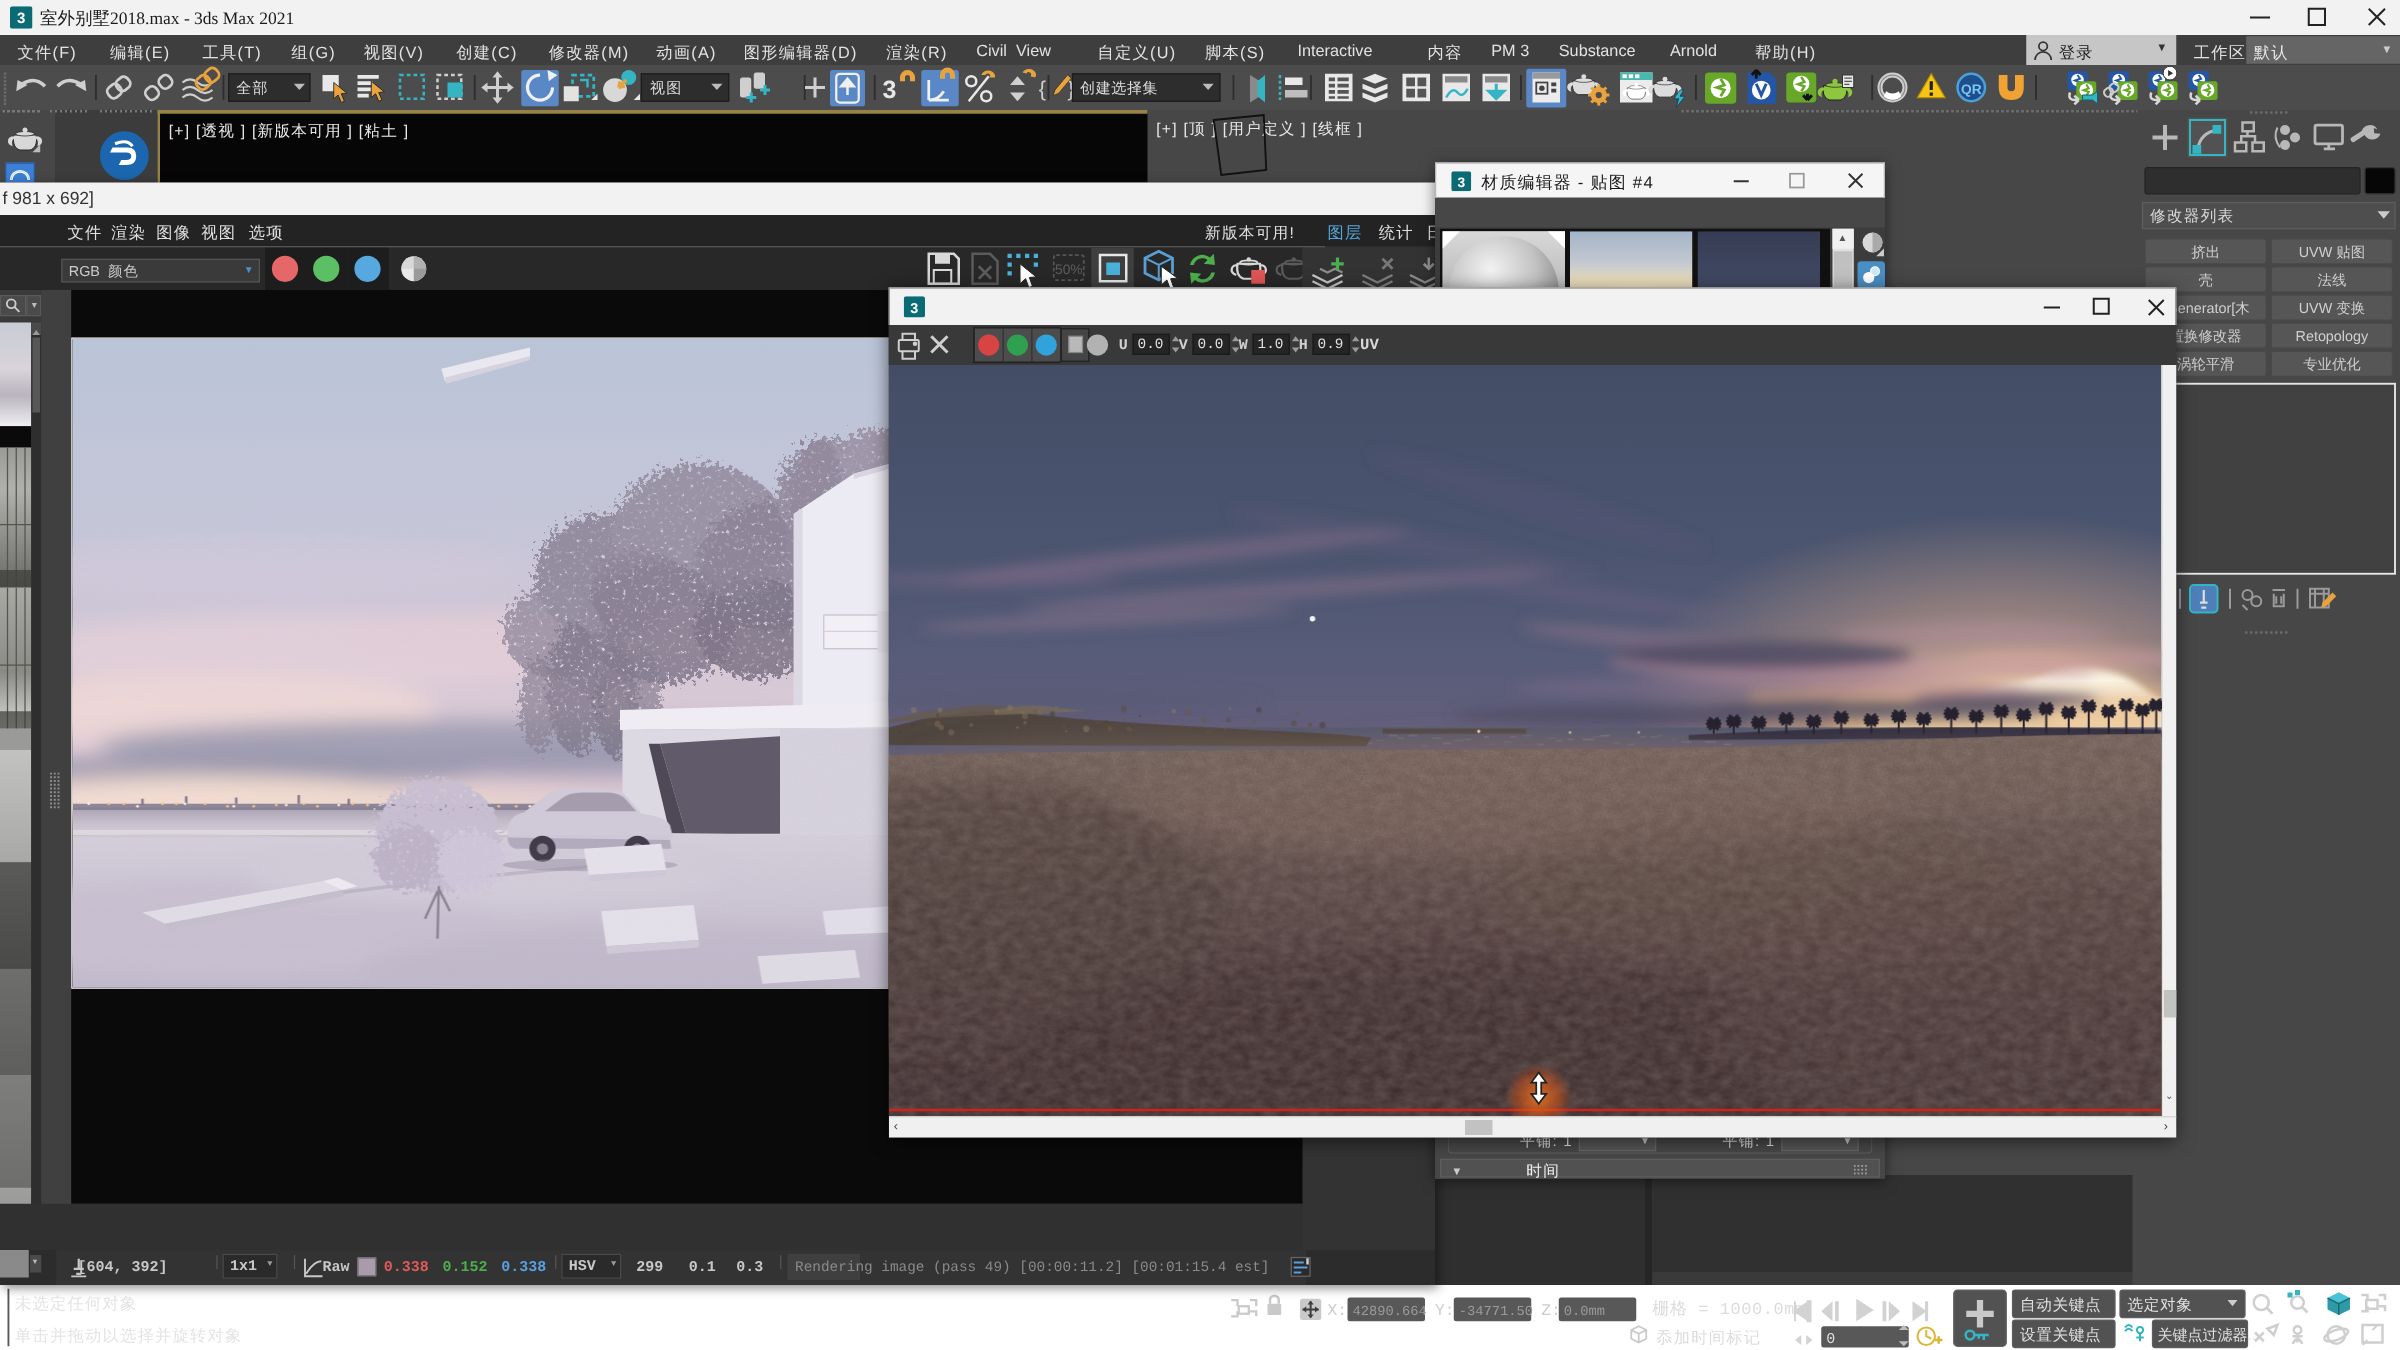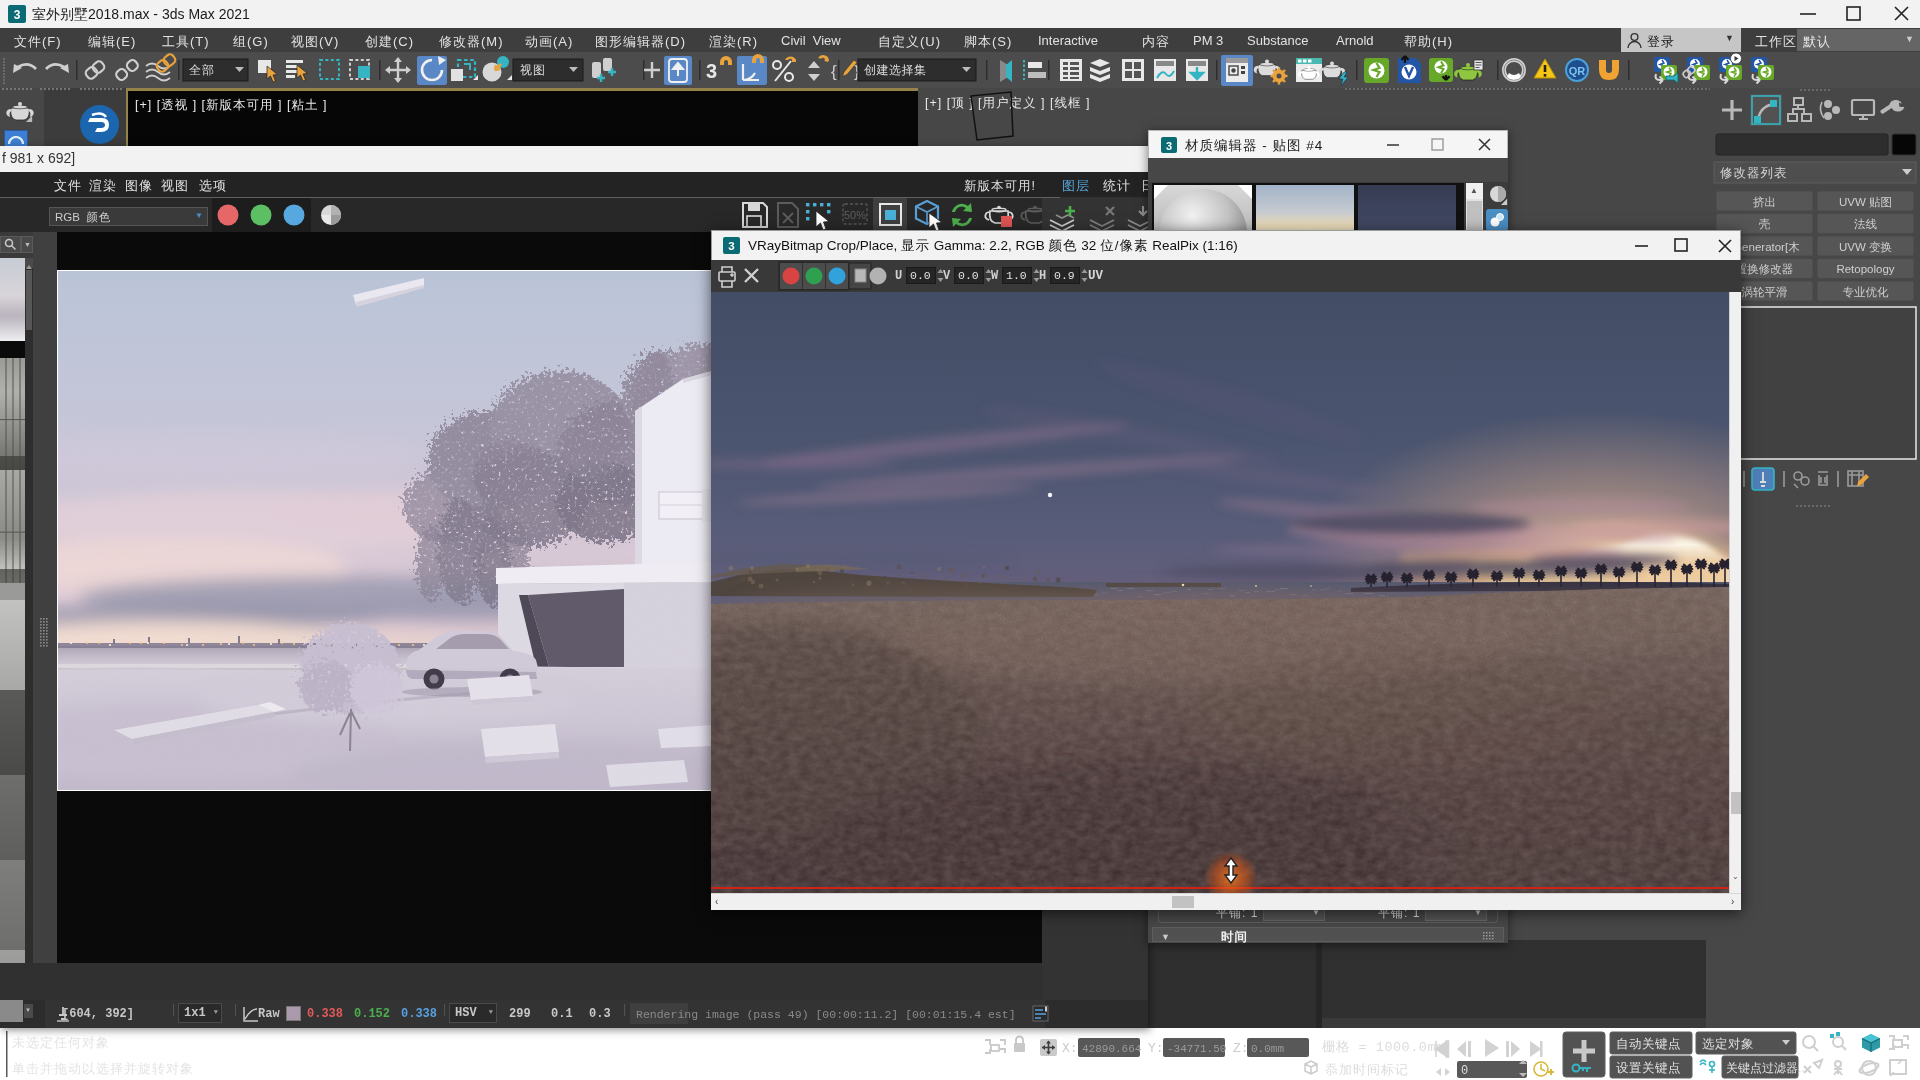--- a/index.html
+++ b/index.html
@@ -7,21 +7,21 @@
 .cjk{letter-spacing:1px;}
 body{position:relative;}
 </style></head>
 <body>
 
 <div class="abs" style="left:0;top:0;width:1920px;height:28px;background:#f2f2f2;">
   <svg class="abs" style="left:8px;top:5px" width="18" height="18" viewBox="0 0 18 18">
       <rect x="0" y="0" width="18" height="18" rx="2" fill="#0a6b74"></rect>
       <text x="9" y="13.5" font-size="12" font-weight="bold" fill="#fff" text-anchor="middle" font-family="Liberation Sans">3</text>
     </svg>
-  <span class="abs" style="left:32px;top:6px;font-size:14px;color:#1a1a1a;">室外别墅2018.max - 3ds Max 2021</span>
+  <span class="abs" style="left:32px;top:6px;font-size:14px;color:#1a1a1a;font-family:Liberation Serif, serif;">室外别墅2018.max - 3ds Max 2021</span>
   <svg class="abs" style="left:1795px;top:0" width="125" height="28" viewBox="0 0 125 28">
     <path d="M5 14 h16" stroke="#222" stroke-width="1.6"></path>
     <rect x="52" y="7" width="13" height="13" fill="none" stroke="#222" stroke-width="1.6"></rect>
     <path d="M100 7 l13 13 M113 7 l-13 13" stroke="#222" stroke-width="1.6"></path>
   </svg>
 </div>
 
 <div class="abs" style="left:0;top:28px;width:1920px;height:24px;background:#3e3e3e;color:#e2e2e2;font-size:13px;">
   <span class="abs cjk" style="left:14px;top:5px">文件(F)</span>
   <span class="abs cjk" style="left:88px;top:5px">编辑(E)</span>
@@ -1029,21 +1029,21 @@
       <span class="abs cjk" style="left:68px;top:15px;color:#ddd;font-size:12px;">平铺: 1</span>
       <div class="abs" style="left:115px;top:14px;width:62px;height:17px;background:#555;border:1px solid #666;">
         <span class="abs" style="left:48px;top:3px;font-size:8px;color:#ccc;">▼</span>
       </div>
       <span class="abs cjk" style="left:230px;top:15px;color:#ddd;font-size:12px;">平铺: 1</span>
       <div class="abs" style="left:277px;top:14px;width:62px;height:17px;background:#555;border:1px solid #666;">
         <span class="abs" style="left:48px;top:3px;font-size:8px;color:#ccc;">▼</span>
       </div>
       <div class="abs" style="left:4px;top:37px;width:352px;height:15px;background:#515151;border:1px solid #5e5e5e;">
         <span class="abs" style="left:8px;top:4px;font-size:9px;color:#ccc;">▼</span>
-        <span class="abs cjk" style="left:28px;top:1px;color:#f0f0f0;font-size:12.5px;font-weight:bold;padding-left:40px;">时间</span>
+        <span class="abs cjk" style="left:28px;top:1px;color:#f0f0f0;font-size:12.5px;font-weight:normal;padding-left:40px;">时间</span>
         <svg class="abs" style="left:330px;top:4px" width="12" height="9">
           <rect x="0" y="0" width="1.5" height="1.5" fill="#999"></rect>
           <rect x="0" y="3" width="1.5" height="1.5" fill="#999"></rect>
           <rect x="0" y="6" width="1.5" height="1.5" fill="#999"></rect>
           <rect x="3" y="0" width="1.5" height="1.5" fill="#999"></rect>
           <rect x="3" y="3" width="1.5" height="1.5" fill="#999"></rect>
           <rect x="3" y="6" width="1.5" height="1.5" fill="#999"></rect>
           <rect x="6" y="0" width="1.5" height="1.5" fill="#999"></rect>
           <rect x="6" y="3" width="1.5" height="1.5" fill="#999"></rect>
           <rect x="6" y="6" width="1.5" height="1.5" fill="#999"></rect>
@@ -1054,21 +1054,20 @@
       </div>
     </div>
 </div>
 
 <div class="abs" style="left:711px;top:230px;width:1030px;height:680px;background:#393939;box-shadow:0 3px 14px rgba(0,0,0,0.6);">
 <div class="abs" style="left:0;top:0;width:1030px;height:30px;background:#f2f2f2;border:1px solid #9a9a9a;border-bottom:none;">
       <svg class="abs" style="left:11px;top:6px" width="17" height="17" viewBox="0 0 17 17">
         <rect width="17" height="17" rx="2" fill="#0a6b74"></rect>
         <text x="8.5" y="13" font-size="11.5" font-weight="bold" fill="#fff" text-anchor="middle" font-family="Liberation Sans">3</text>
       </svg>
-      <span class="abs" style="left:36px;top:6px;font-size:13.5px;color:#111;">VRayBitmap Crop/Place, <span class="cjk">显示</span> Gamma: 2.2, RGB <span class="cjk">颜色</span> 32 <span class="cjk">位/像素</span> RealPix (1:16)</span>
       <svg class="abs" style="left:915px;top:0" width="113" height="30">
         <path d="M8 15 h13" stroke="#222" stroke-width="1.6"></path>
         <rect x="48" y="8" width="12" height="12" fill="none" stroke="#222" stroke-width="1.6"></rect>
         <path d="M92 9 l12 12 M104 9 l-12 12" stroke="#222" stroke-width="1.6"></path>
       </svg>
     </div>
     <div class="abs" style="left:0;top:30px;width:1030px;height:32px;background:#393939;">
       <svg class="abs" style="left:0;top:0" width="420" height="32" viewBox="0 0 420 32">
         <g stroke="#cfcfcf" stroke-width="1.6" fill="none">
           <rect x="8" y="12" width="16" height="9" rx="1"></rect>

